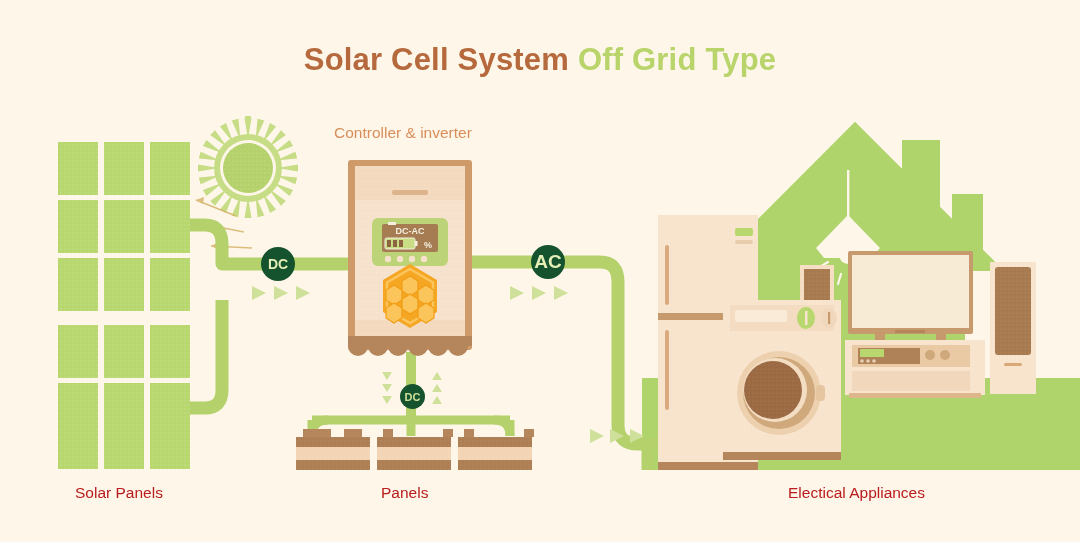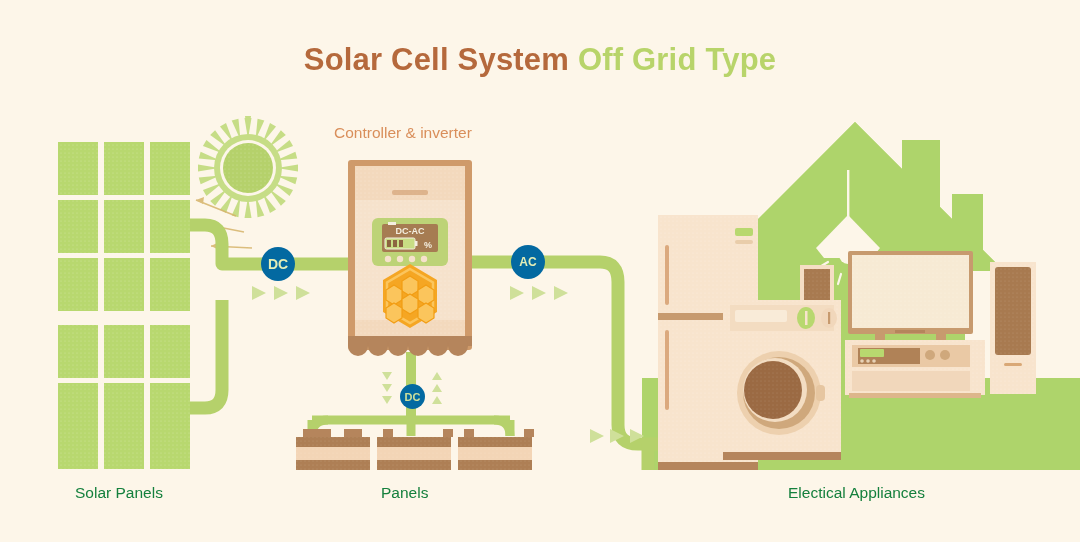--- a/index.html
+++ b/index.html
@@ -16,36 +16,36 @@
   
   #title{
     top:42px;left:0;width:1080px;text-align:center;
     font-size:31px;font-weight:bold;letter-spacing:.2px;
   }
   #title .t1{color:#b5693c;}
   #title .t2{color:#b8d46a;}
 
   
   .caption{
-    color:#15803d;font-size:15.5px;
+    color:#b91c1c;font-size:15.5px;
   }
   #cap-solar{left:75px;top:484px;}
   #cap-batt{left:381px;top:484px;}
   #cap-appl{left:768px;top:484px;margin-left:20px;}
   #cap-ctrl{left:334px;top:124px;color:#d98e5a;font-size:15.5px;}
 
   
   .badge{
     position:absolute;border-radius:50%;
-    background:#0369a1;
+    background:#14532d;
     display:flex;align-items:center;justify-content:center;
     color:#e4eeb7;font-weight:bold;
   }
   #badge-dc{left:261px;top:247px;width:34px;height:34px;font-size:14px;}
-  #badge-ac{left:511px;top:245px;width:34px;height:34px;font-size:12px;}
+  #badge-ac{left:531px;top:245px;width:34px;height:34px;font-size:19px;}
   #badge-dc2{left:400px;top:384px;width:25px;height:25px;font-size:11px;color:#cfe09a;}
 </style>
 </head>
 <body>
 
 <div id="stage">
 
   <svg width="1080" height="542" viewBox="0 0 1080 542" style="position:absolute;left:0;top:0;">
 
     <defs>

